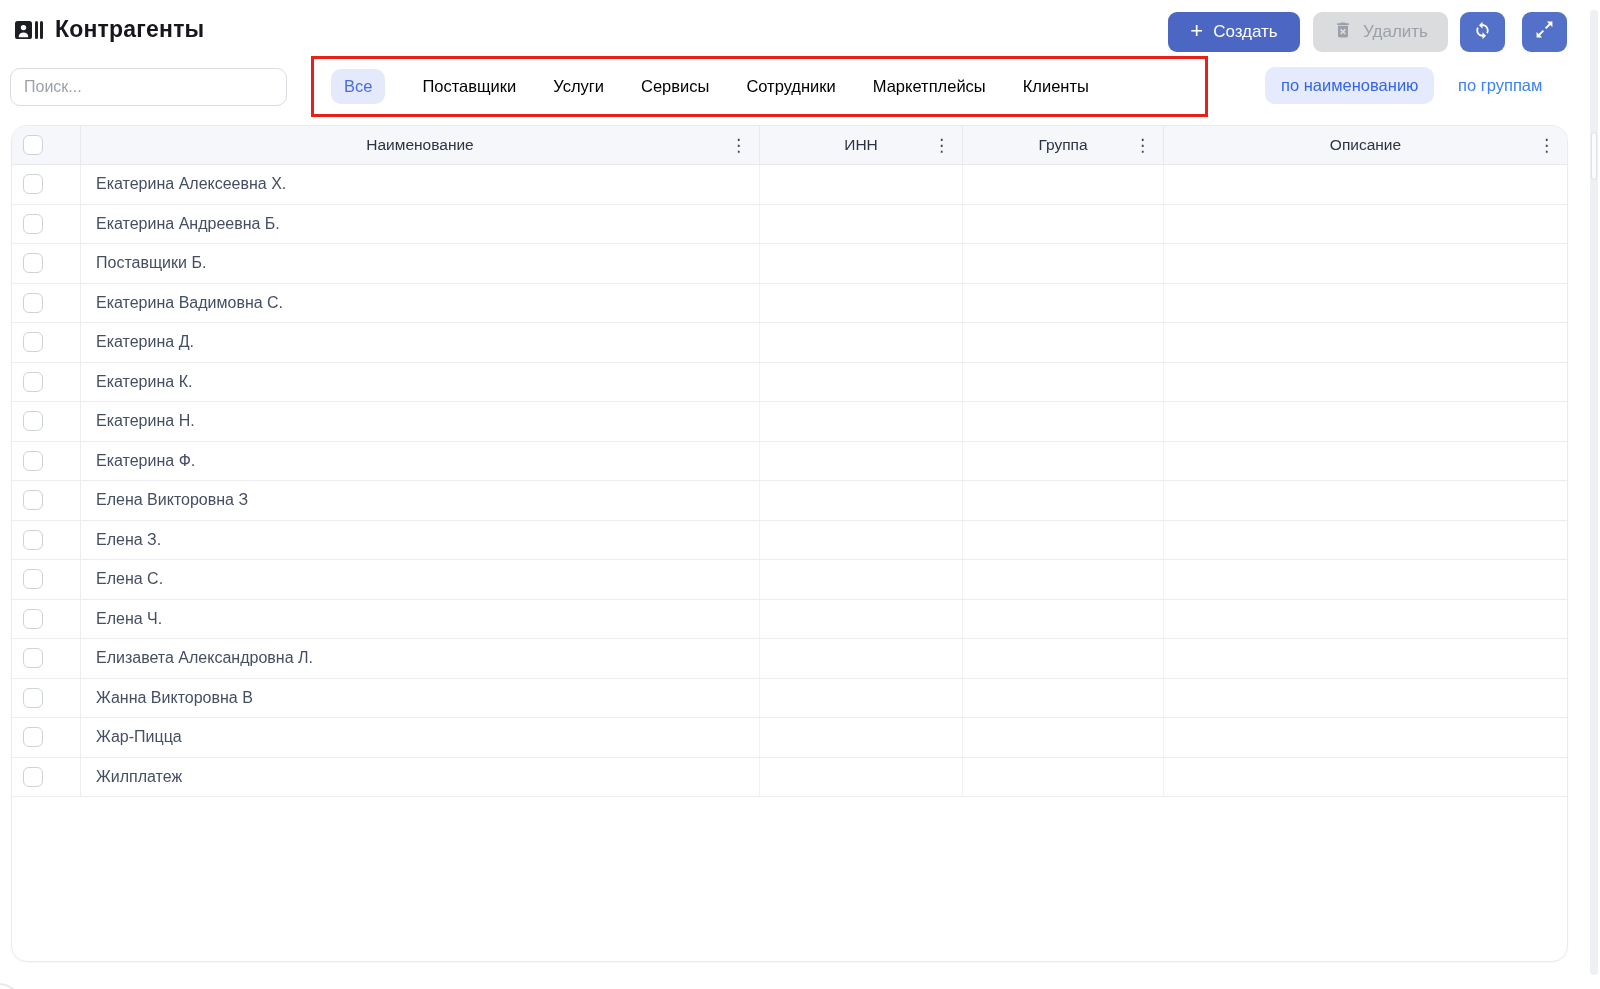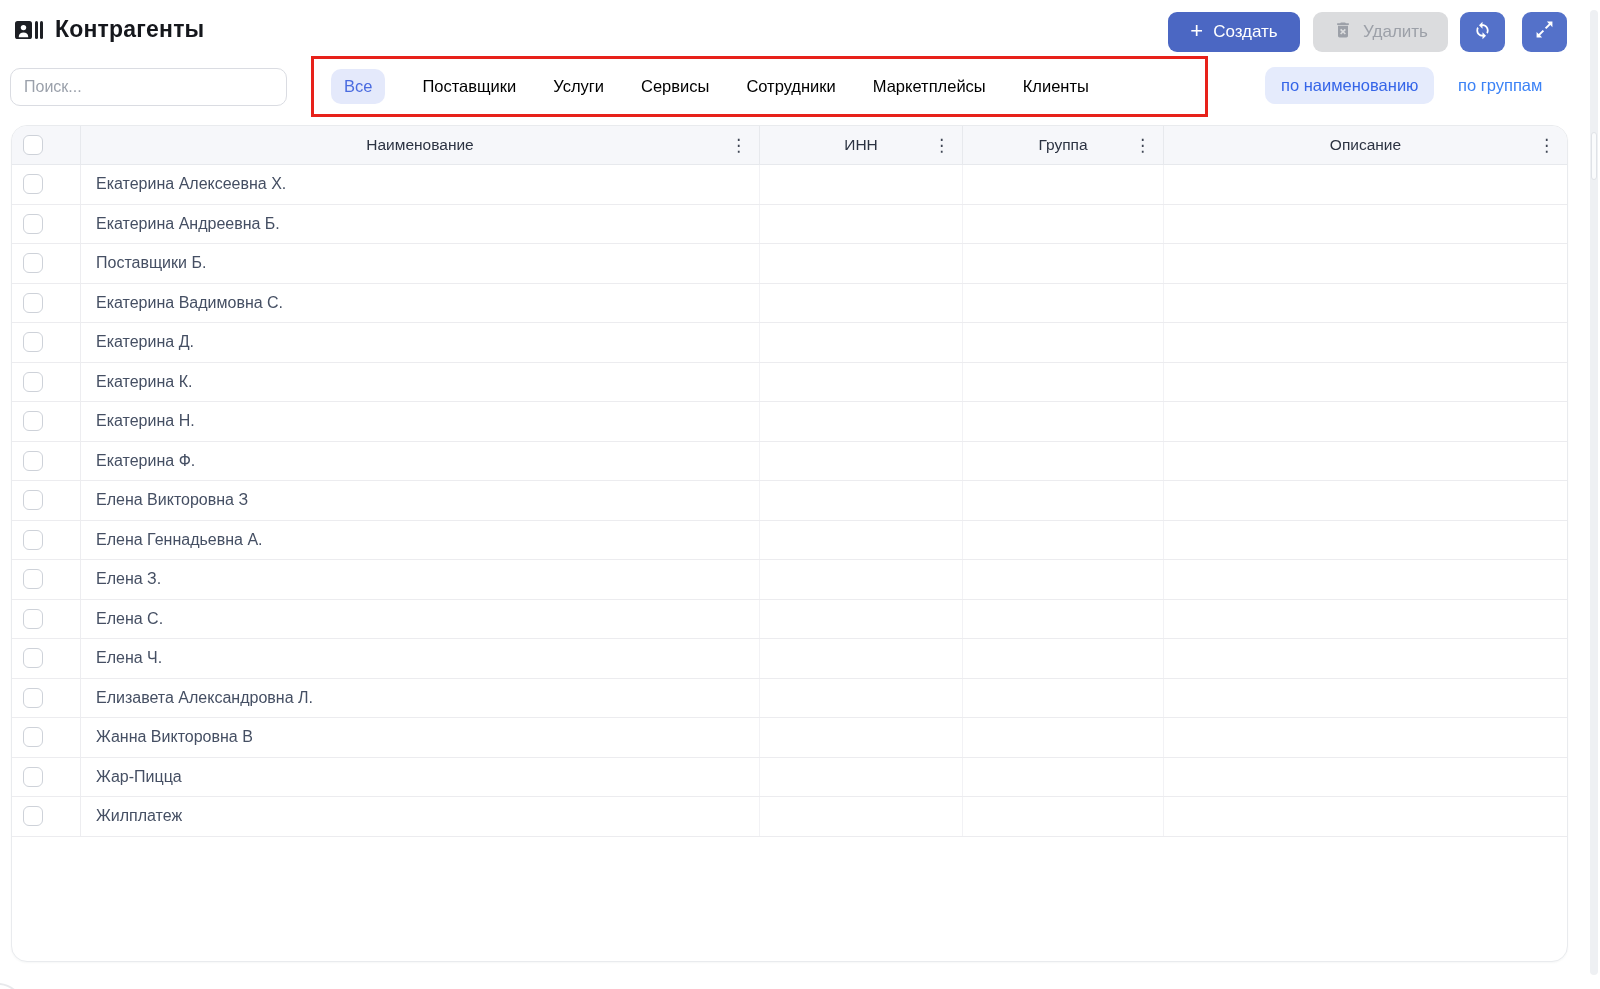--- a/index.html
+++ b/index.html
@@ -257,29 +257,20 @@
   <div class="trow">
     <div class="td td-check">
       <span class="checkbox" role="checkbox" aria-checked="false"></span>
     </div>
     <div class="td cell-name">Елена Викторовна З</div>
     <div class="td cell-inn"></div>
     <div class="td cell-group"></div>
     <div class="td cell-desc"></div>
   </div>
 
-  <div class="trow">
-    <div class="td td-check">
-      <span class="checkbox" role="checkbox" aria-checked="false"></span>
-    </div>
-    <div class="td cell-name">Елена Геннадьевна А.</div>
-    <div class="td cell-inn"></div>
-    <div class="td cell-group"></div>
-    <div class="td cell-desc"></div>
-  </div>
 
   <div class="trow">
     <div class="td td-check">
       <span class="checkbox" role="checkbox" aria-checked="false"></span>
     </div>
     <div class="td cell-name">Елена З.</div>
     <div class="td cell-inn"></div>
     <div class="td cell-group"></div>
     <div class="td cell-desc"></div>
   </div>

